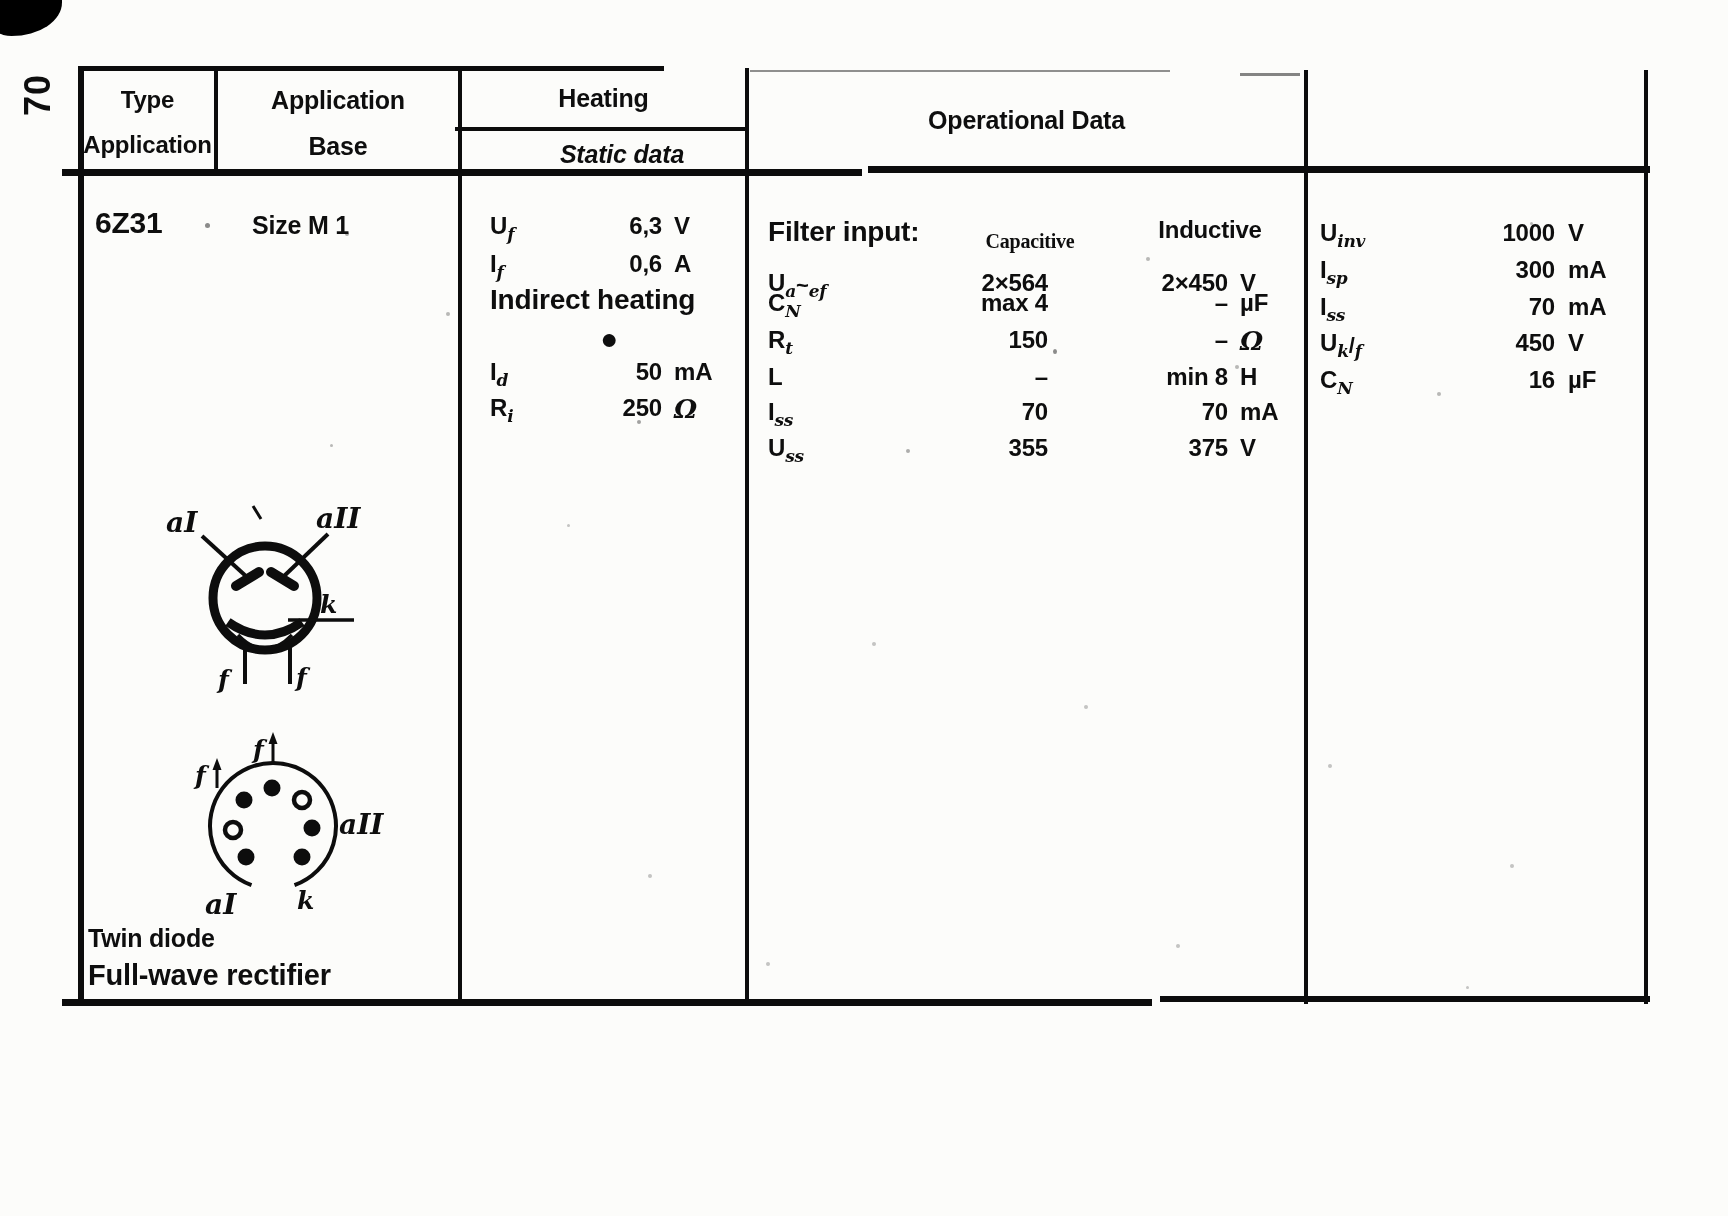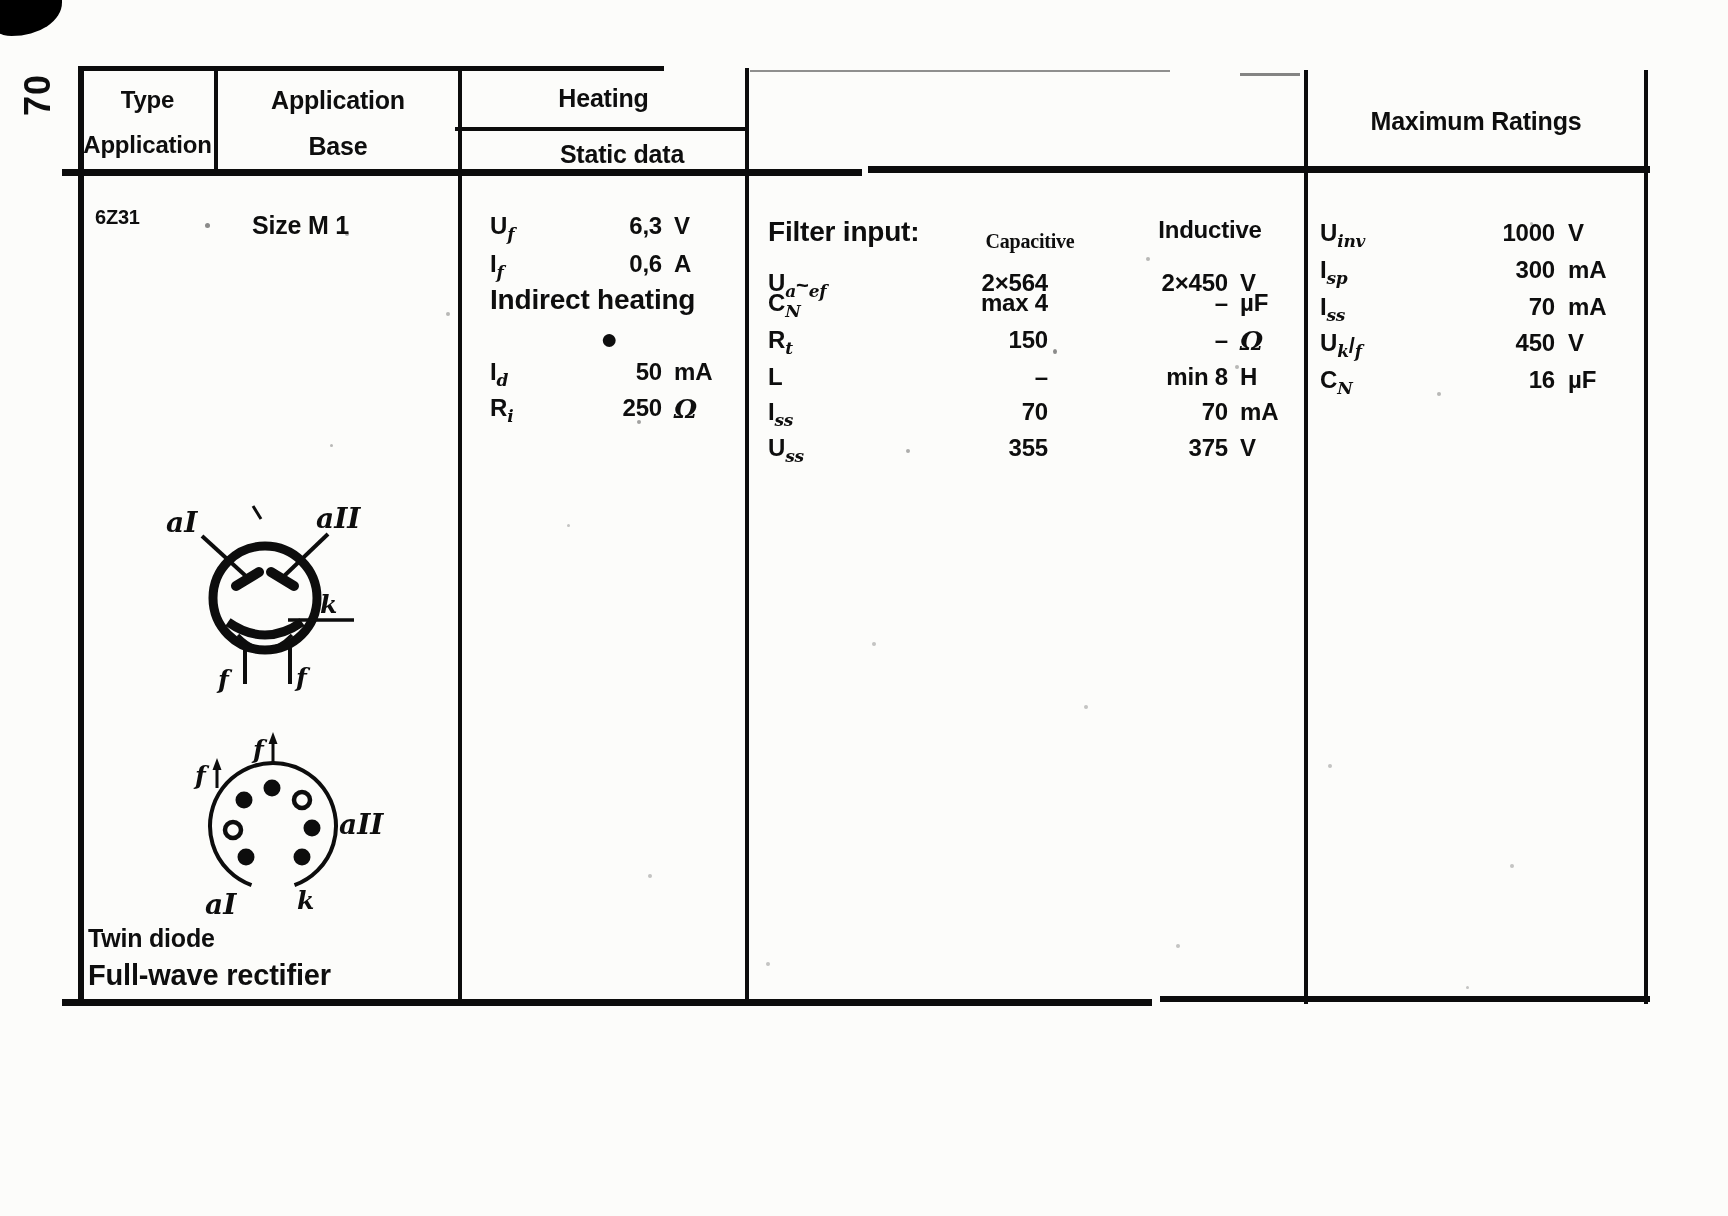--- a/index.html
+++ b/index.html
@@ -66,24 +66,24 @@
   <div class="line" style="left:62px;top:169px;width:800px;height:7px;"></div>
   <div class="line" style="left:868px;top:166px;width:782px;height:7px;"></div>
   <div class="line" style="left:62px;top:999px;width:1090px;height:7px;"></div>
   <div class="line" style="left:1160px;top:996px;width:490px;height:6px;"></div>
 
   <div class="hdr" style="left:80px;width:135px;top:86px;font-size:24px;">Type</div>
   <div class="hdr" style="left:80px;width:135px;top:131px;font-size:24px;">Application</div>
   <div class="hdr" style="left:218px;width:240px;top:86px;">Application</div>
   <div class="hdr" style="left:218px;width:240px;top:132px;">Base</div>
   <div class="hdr" style="left:462px;width:283px;top:84px;">Heating</div>
-  <div class="hdr" style="left:462px;width:320px;top:140px;">Static data</div>
-  <div class="hdr" style="left:1308px;width:336px;top:107px;">Maximum Ratings</div>
-
-  <div class="txt" style="left:95px;top:206px;font-size:20px;">6Z31</div>
+  <div class="hdr" style="left:462px;width:320px;top:140px;font-style:italic;">Static data</div>
+  <div class="hdr" style="left:749px;width:555px;top:106px;">Operational Data</div>
+
+  <div class="txt" style="left:95px;top:206px;font-size:30px;">6Z31</div>
   <div class="txt" style="left:252px;top:211px;font-size:25px;">Size M 1</div>
   <div class="txt" style="left:88px;top:924px;font-size:25px;">Twin diode</div>
   <div class="txt" style="left:88px;top:959px;font-size:29px;">Full-wave rectifier</div>
 
   <svg style="left:150px;top:470px;" width="230" height="245" viewBox="0 0 230 245">
     <line x1="103" y1="36" x2="111" y2="49" stroke="#0d0d0d" stroke-width="3"></line>
     <circle cx="115" cy="128" r="52" fill="none" stroke="#0d0d0d" stroke-width="9"></circle>
     <line x1="52" y1="66" x2="98" y2="108" stroke="#0d0d0d" stroke-width="4"></line>
     <line x1="178" y1="64" x2="132" y2="108" stroke="#0d0d0d" stroke-width="4"></line>
     <line x1="86" y1="116" x2="109" y2="102" stroke="#0d0d0d" stroke-width="10" stroke-linecap="round"></line>

